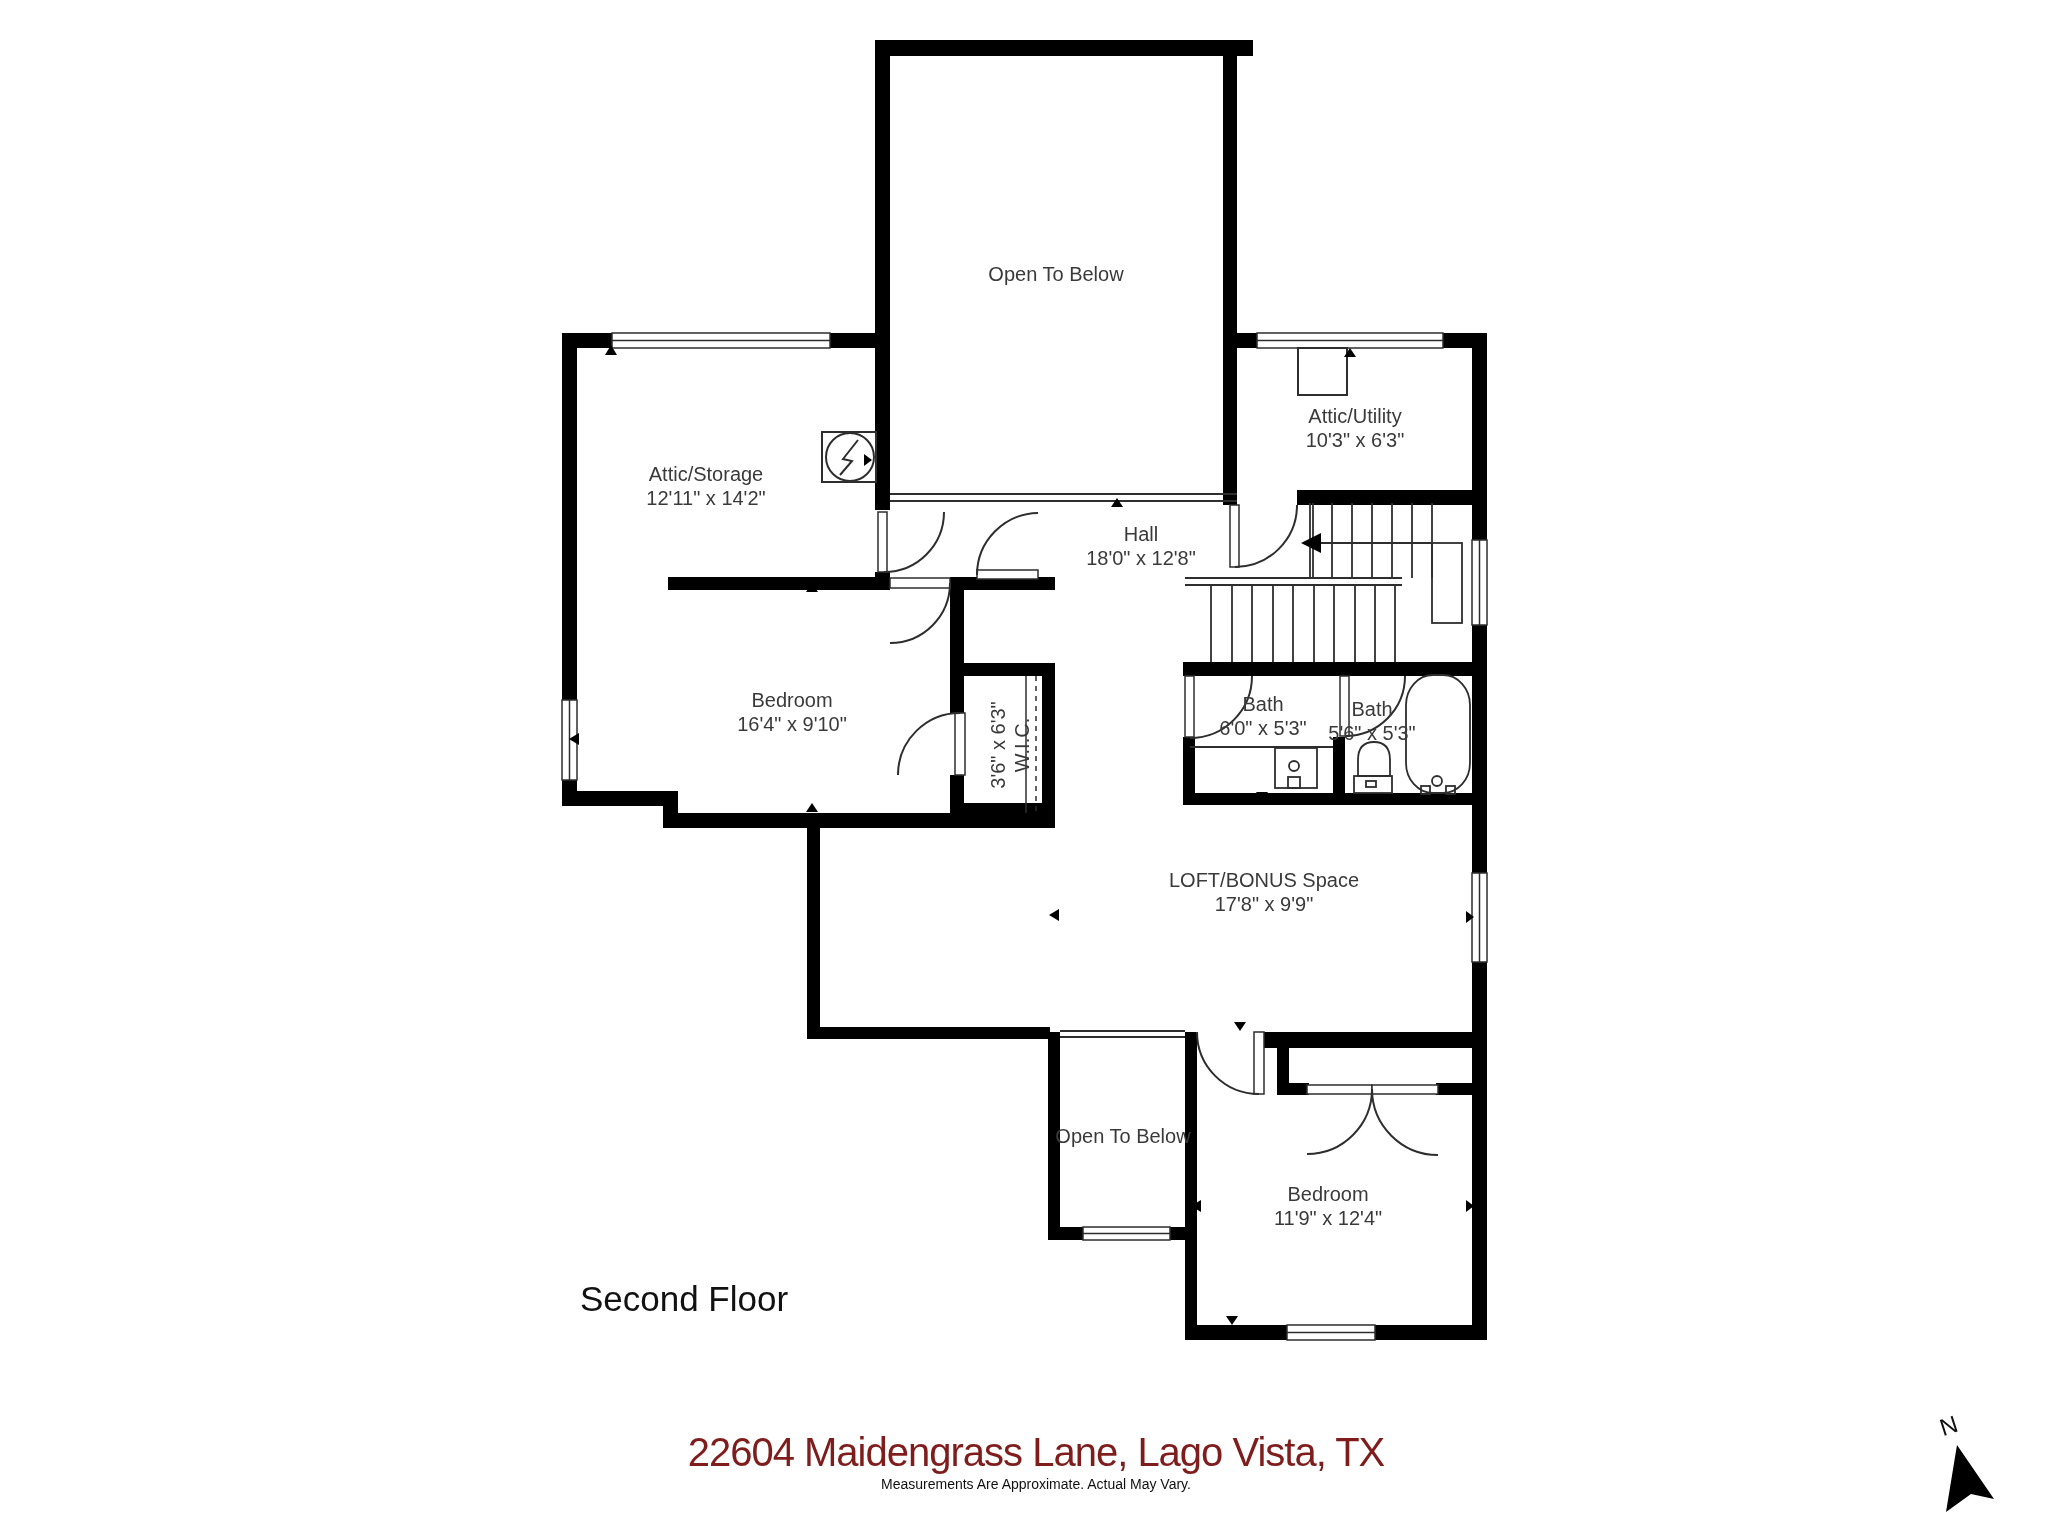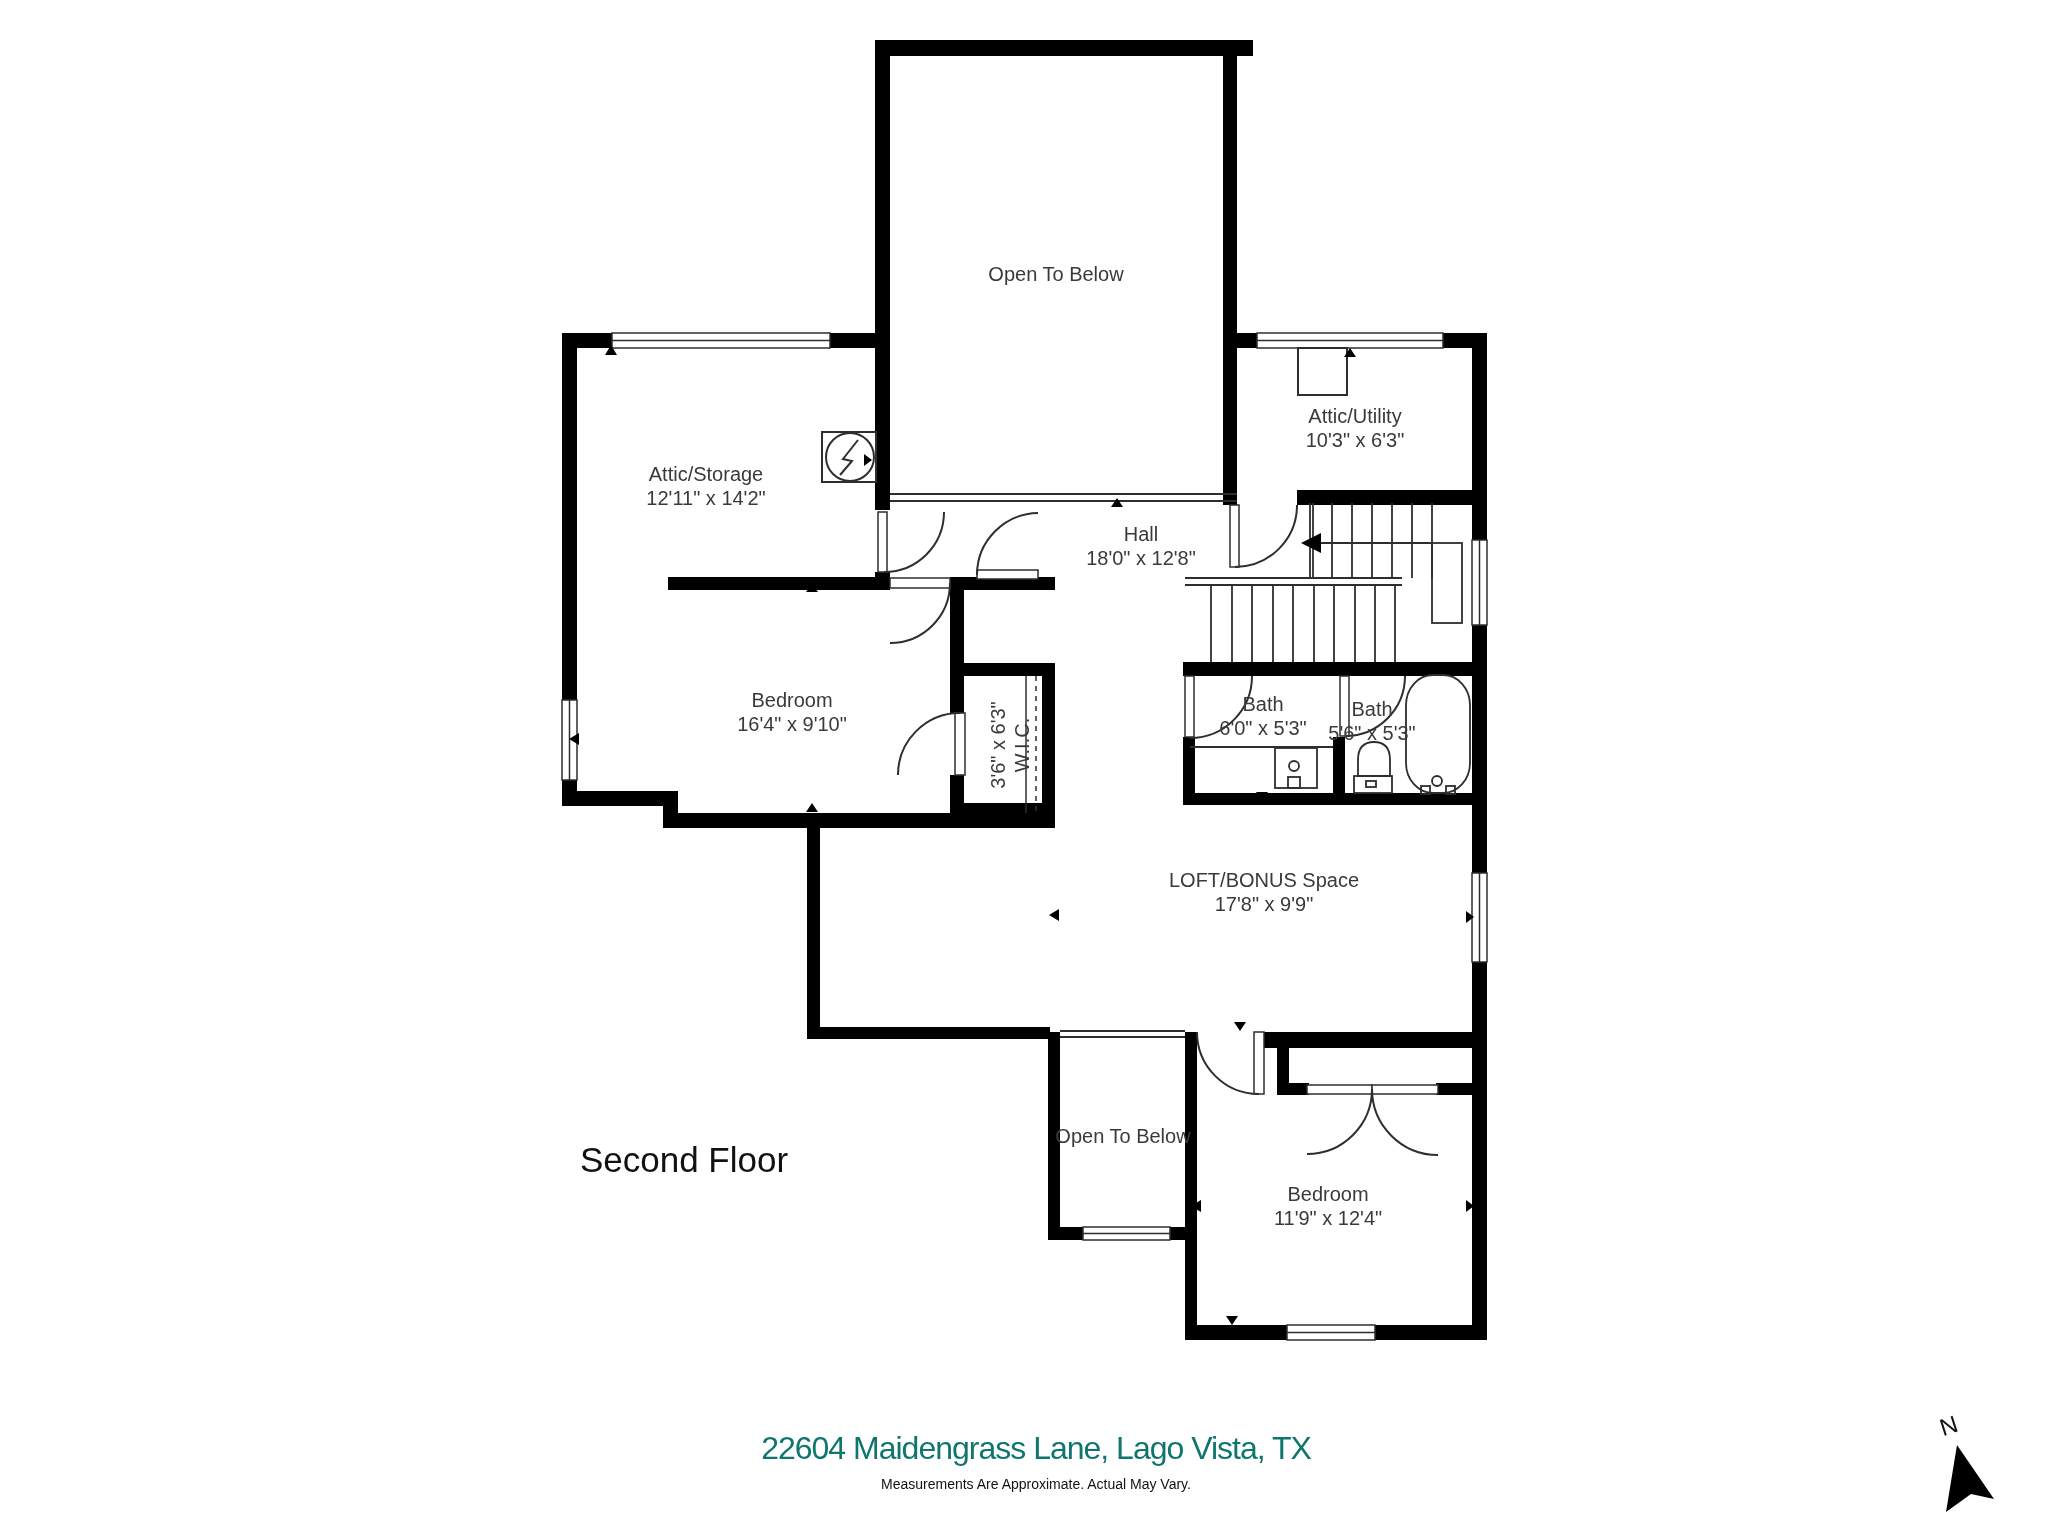--- a/index.html
+++ b/index.html
@@ -4,21 +4,21 @@
 <style>
   html,body{margin:0;padding:0;background:#ffffff;}
   #page{position:relative;width:2048px;height:1536px;background:#ffffff;overflow:hidden;
         font-family:"Liberation Sans",sans-serif;text-decoration:underline;}
   #plan-svg{position:absolute;left:0;top:0;}
   .room-label{position:absolute;transform:translateX(-50%);text-align:center;
               color:#3a3a3a;font-size:20px;line-height:24px;white-space:nowrap;}
   .room-label .rdims:empty{display:none;}
   .room-label.rot{transform:translate(-50%,-50%) rotate(-90deg);}
   .floor-title{position:absolute;transform:translateX(-50%);color:#111;font-size:35px;white-space:nowrap;}
-  .addr{position:absolute;transform:translateX(-50%);color:#0f766e;font-size:32px;letter-spacing:-1px;white-space:nowrap;}
+  .addr{position:absolute;transform:translateX(-50%);color:#7f1d1d;font-size:40px;letter-spacing:-1px;white-space:nowrap;}
   .disclaimer{position:absolute;transform:translateX(-50%);color:#111;font-size:14px;white-space:nowrap;}
   .north-n{position:absolute;color:#111;font-size:24px;transform:rotate(-18deg);}
 </style>
 </head>
 <body>
 
 <div id="page">
 
 <svg id="plan-svg" width="2048" height="1536" viewBox="0 0 2048 1536">
 
@@ -280,21 +280,21 @@
   <div class="room-label" style="left:1123px;top:1124px">
     <div class="rname">Open To Below</div>
 
   </div>
 
   <div class="room-label" style="left:1328px;top:1182px">
     <div class="rname">Bedroom</div>
     <div class="rdims">11'9" x 12'4"</div>
   </div>
 
-  <div class="floor-title" style="left:684px;top:1140px">Second Floor</div>
+  <div class="floor-title" style="left:684px;top:1279px">Second Floor</div>
 
   <div class="addr" style="left:1036px;top:1430px">22604 Maidengrass Lane, Lago Vista, TX</div>
 
   <div class="disclaimer" style="left:1036px;top:1476px">Measurements Are Approximate. Actual May Vary.</div>
 
   <div class="north-n" style="left:1940px;top:1412px">N</div>
 
 </div>
 
 </body></html>

